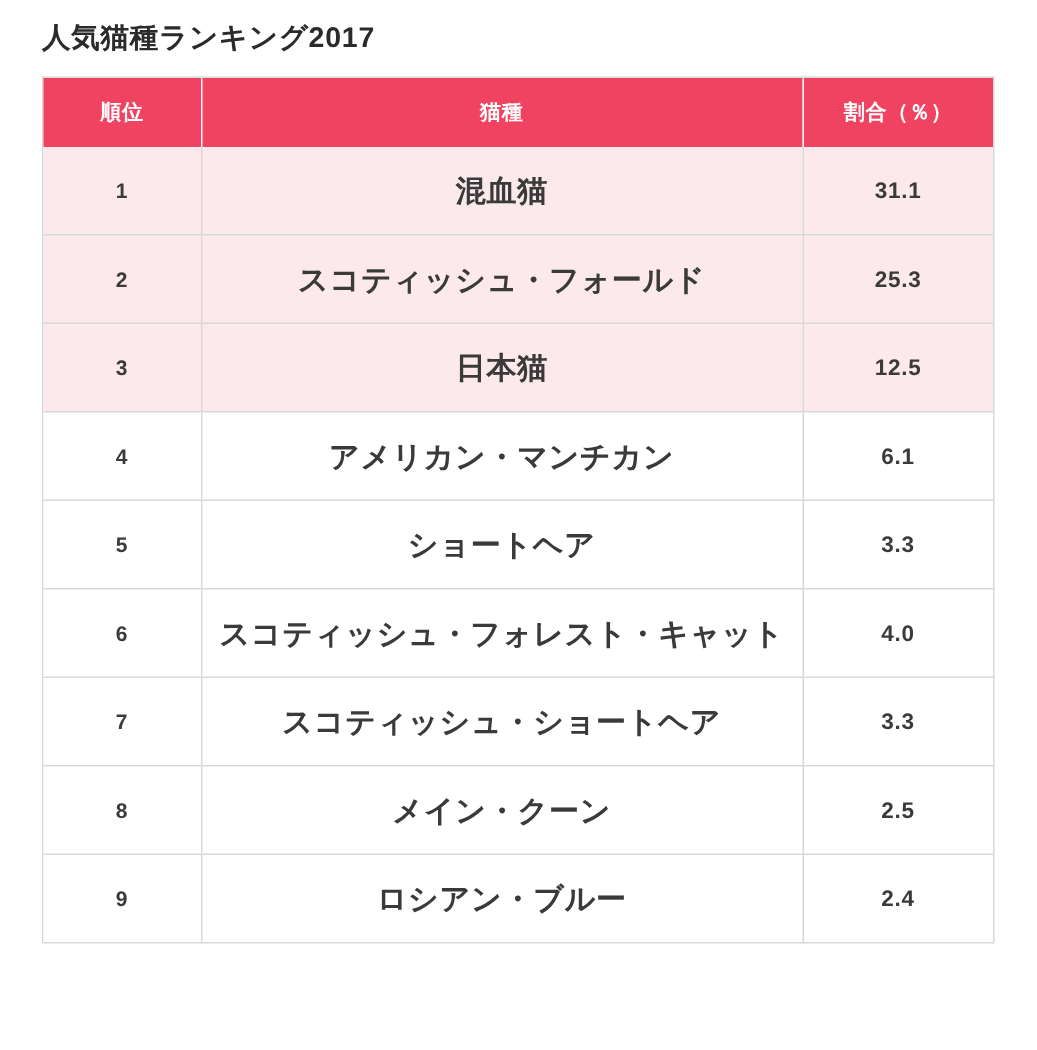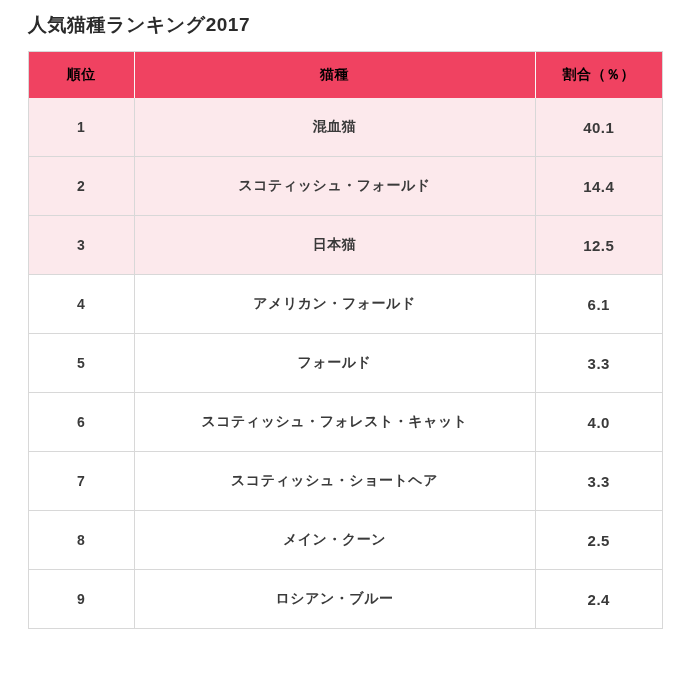--- a/index.html
+++ b/index.html
@@ -36,21 +36,21 @@
     width: 100%;
     border-collapse: collapse;
     table-layout: fixed;
   }
   table.rank-table col.c-rank { width: 105px; }
   table.rank-table col.c-breed { width: auto; }
   table.rank-table col.c-share { width: 127px; }
 
   table.rank-table thead th {
     background: #f04261;
-    color: #000000;
+    color: #ffffff;
     font-size: 14px;
     font-weight: bold;
     height: 44px;
     text-align: center;
     vertical-align: middle;
     border-right: 1px solid #f8f8f8;
     letter-spacing: 0.5px;
   }
   table.rank-table thead th:last-child { border-right: none; font-family: Liberation Mono, monospace; }
 
@@ -61,21 +61,21 @@
     font-size: 15px;
     font-weight: bold;
     border-bottom: 1px solid #d8d8d8;
     border-right: 1px solid #d8d8d8;
     color: #3a3a3a;
     letter-spacing: 0.5px;
   }
   table.rank-table tbody td:last-child { border-right: none; }
 
   table.rank-table tbody td.rank-cell { font-size: 14px; }
-  table.rank-table tbody td.breed-cell { font-size: 14px; }
+  table.rank-table tbody td.breed-cell { font-size: 20px; }
   table.rank-table tbody td.share-cell { font-size: 15px; }
 
   tbody tr.highlight td {
     background: #fce9ec;
   }
   tbody tr.plain td {
     background: #ffffff;
   }
 </style>
 </head>
@@ -96,40 +96,40 @@
         <tr>
           <th>順位</th>
           <th>猫種</th>
           <th>割合（％）</th>
         </tr>
       </thead>
       <tbody id="table-body">
           <tr class="highlight">
             <td class="rank-cell">1</td>
             <td class="breed-cell">混血猫</td>
-            <td class="share-cell">40.1</td>
+            <td class="share-cell">31.1</td>
           </tr>
           <tr class="highlight">
             <td class="rank-cell">2</td>
             <td class="breed-cell">スコティッシュ・フォールド</td>
-            <td class="share-cell">14.4</td>
+            <td class="share-cell">25.3</td>
           </tr>
           <tr class="highlight">
             <td class="rank-cell">3</td>
             <td class="breed-cell">日本猫</td>
             <td class="share-cell">12.5</td>
           </tr>
           <tr class="plain">
             <td class="rank-cell">4</td>
-            <td class="breed-cell">アメリカン・フォールド</td>
+            <td class="breed-cell">アメリカン・マンチカン</td>
             <td class="share-cell">6.1</td>
           </tr>
           <tr class="plain">
             <td class="rank-cell">5</td>
-            <td class="breed-cell">フォールド</td>
+            <td class="breed-cell">ショートヘア</td>
             <td class="share-cell">3.3</td>
           </tr>
           <tr class="plain">
             <td class="rank-cell">6</td>
             <td class="breed-cell">スコティッシュ・フォレスト・キャット</td>
             <td class="share-cell">4.0</td>
           </tr>
           <tr class="plain">
             <td class="rank-cell">7</td>
             <td class="breed-cell">スコティッシュ・ショートヘア</td>

